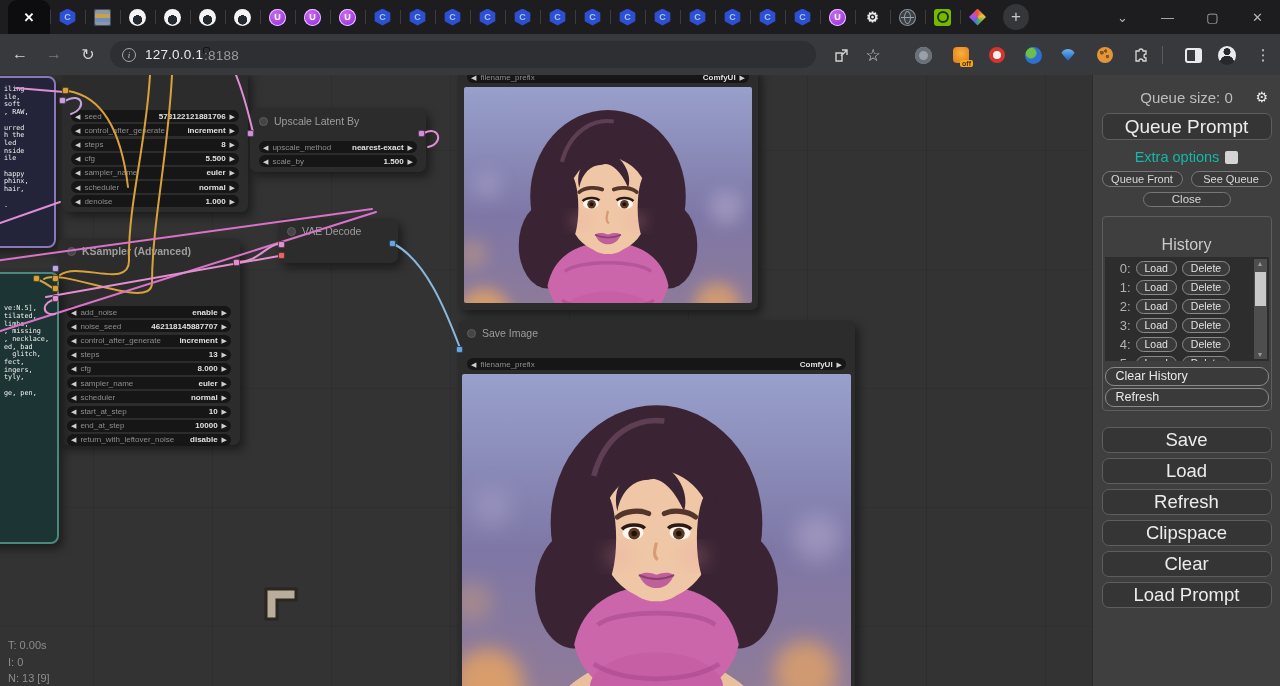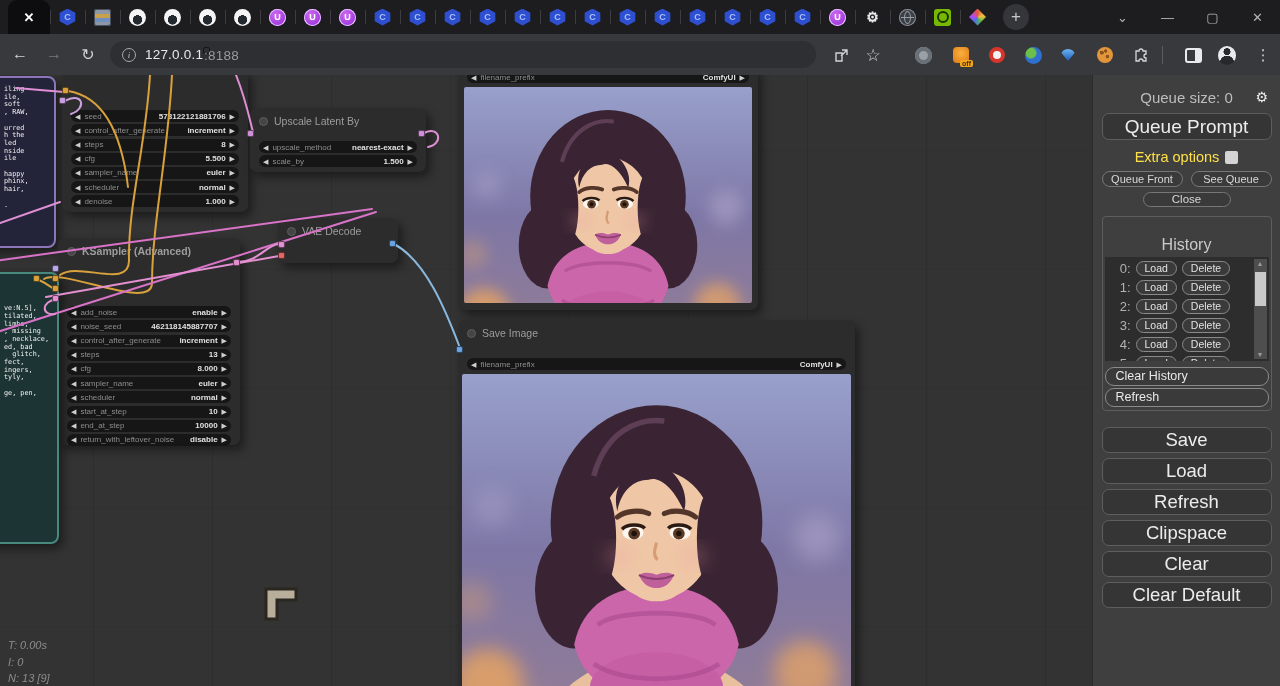--- a/index.html
+++ b/index.html
@@ -87,31 +87,31 @@
           align-items:center; font-size:8px; padding:0 4px; }
   .pill .arr { color:#cfcfcf; font-size:7px; line-height:1; flex:none; }
   .pill .lbl { color:#8d8d8d; margin:0 4px; white-space:nowrap; overflow:hidden; }
   .pill .val { color:#e0e0e0; margin-left:auto; padding-right:4px; white-space:nowrap; font-weight:bold; }
   .text-node { position:absolute; border-radius:8px; box-shadow:4px 5px 10px rgba(0,0,0,.45); overflow:hidden; }
   .tlines { font-family:"DejaVu Sans Mono", monospace; font-size:6.8px; line-height:7.7px;
             color:#f2f2f2; white-space:pre; }
   .port { position:absolute; width:7px; height:7px; border-radius:2px; border:1px solid rgba(0,0,0,.55); z-index:5; }
   .wires { position:absolute; inset:0; z-index:4; pointer-events:none; }
   .node-image { position:absolute; overflow:hidden; background:#26262b; border-radius:2px; }
-  .status { position:absolute; left:8px; color:#8d8d8d; font-size:11px; z-index:6;font-style:italic; }
+  .status { position:absolute; left:8px; color:#8d8d8d; font-size:11px; z-index:6; }
 
   
   .sidebar { position:absolute; top:75px; right:0; width:188px; height:611px; background:#3f3f3f;
              border-left:1px solid #2b2b2b; color:#e8e8e8; }
   .qrow { position:relative; text-align:center; padding-top:14px; font-size:15px; color:#bdbdbd; height:36px; }
   .qrow .gearic { position:absolute; right:12px; top:14px; font-size:14px; color:#ececec; }
   .btn { display:block; background:#353535; border:1px solid #5e5e5e; border-radius:7px; color:#ececec;
          text-align:center; cursor:default; }
   .btn-queue { width:170px; height:27px; margin:2px auto 0; font-size:19px; line-height:25px; }
-  .extra { text-align:center; font-size:14.5px; color:#fde047; margin-top:9px; }
+  .extra { text-align:center; font-size:14.5px; color:#14b8a6; margin-top:9px; }
   .extra .chk { display:inline-block; width:13px; height:13px; background:#d4d4d4; border-radius:2px;
                 vertical-align:-2px; margin-left:6px; }
   .smallrow { display:flex; justify-content:center; gap:8px; margin-top:6px; }
   .btn-sm { width:81px; height:16px; font-size:11px; line-height:14px; border-radius:8px;
             border:1px solid #777; background:#3a3a3a; color:#d8d8d8; text-align:center; }
   .btn-close { width:88px; height:15px; margin:5px auto 0; font-size:11.5px; line-height:13px;
                border-radius:8px; border:1px solid #777; background:#3a3a3a; text-align:center; color:#d8d8d8; }
   .history { width:170px; margin:9px auto 0; border:1px solid #5e5e5e; border-radius:4px; padding:1px 2px 3px; }
   .htitle { text-align:center; font-size:16px; color:#c9c9c9; padding:1px 0 3px;margin-top:17px; }
   .hlist { background:#2d2d2d; height:104px; overflow:hidden; position:relative; padding:4px 18px 0 10px; }
@@ -683,15 +683,15 @@
       <div class="btn-foot">Refresh</div>
     </div>
   </div>
 
   <div class="actions" id="actions">
       <div class="btn btn-act">Save</div>
       <div class="btn btn-act">Load</div>
       <div class="btn btn-act">Refresh</div>
       <div class="btn btn-act">Clipspace</div>
       <div class="btn btn-act">Clear</div>
-      <div class="btn btn-act">Clear Default</div>
+      <div class="btn btn-act">Load Prompt</div>
     </div>
 </div>
 
 </body></html>

